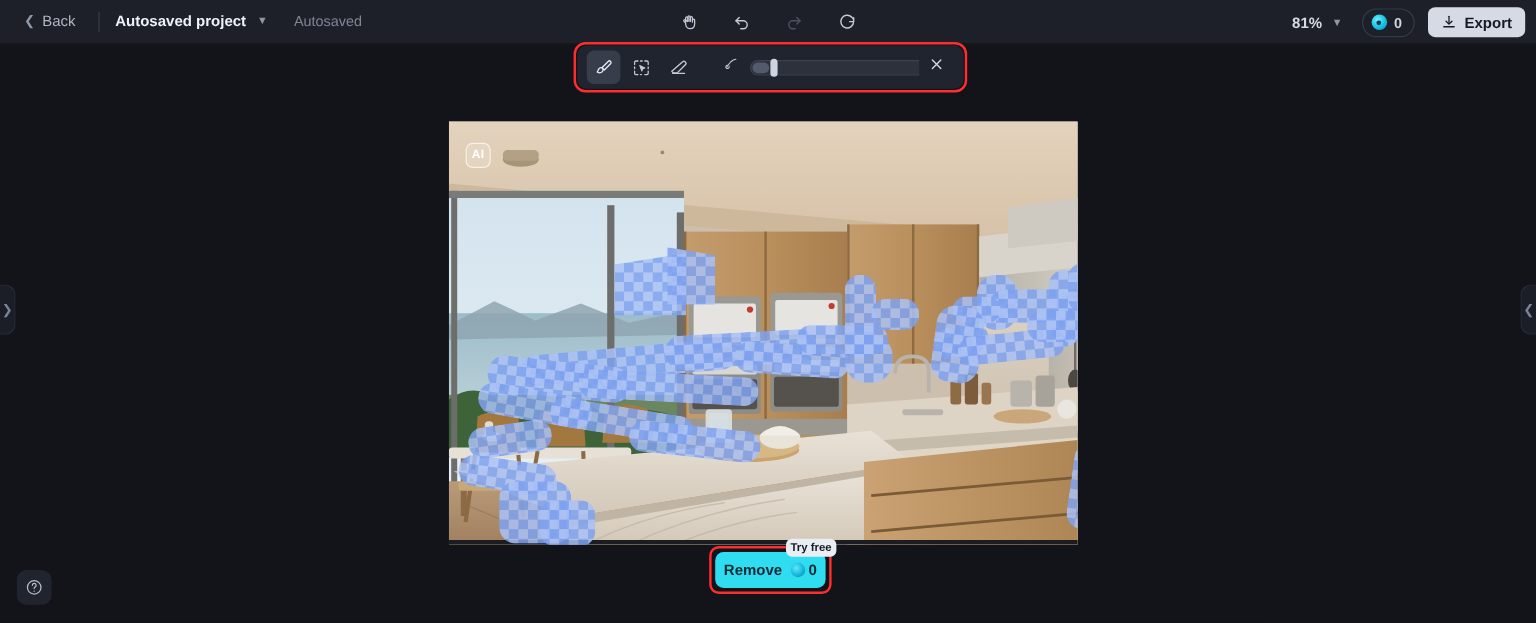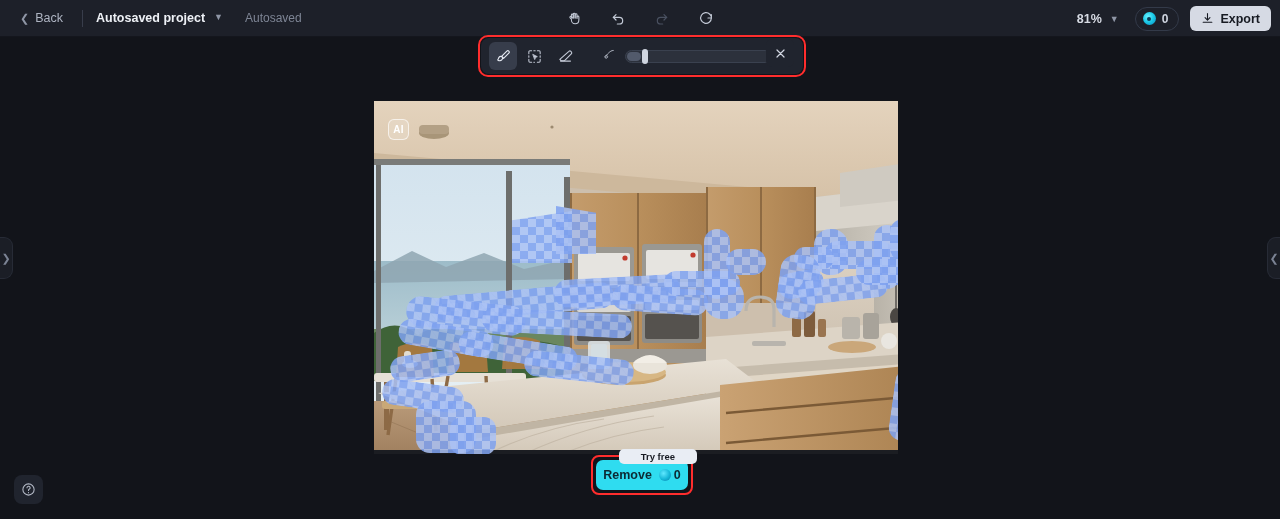--- a/index.html
+++ b/index.html
@@ -176,21 +176,21 @@
   }
   .remove-cost { display: flex; align-items: center; gap: 3px; }
   .cost-dot {
     width: 12px; height: 12px; border-radius: 50%;
     background: radial-gradient(circle at 38% 36%, #5fe8ff 0%, #15b7d8 55%, #0a7ba8 100%);
   }
   .try-free {
     position: absolute; right: -9px; top: -11px;
     background: #e9edf4; color: #171a22;
     font-size: 9.5px; font-weight: bold;
-    padding: 2px 22px; border-radius: 5px; white-space: nowrap;
+    padding: 2px 4px; border-radius: 5px; white-space: nowrap;
     cursor: pointer;
   }
 </style>
 </head>
 <body>
 
 <div id="app">
 
   <div class="header">
     <div class="hdr-left">

